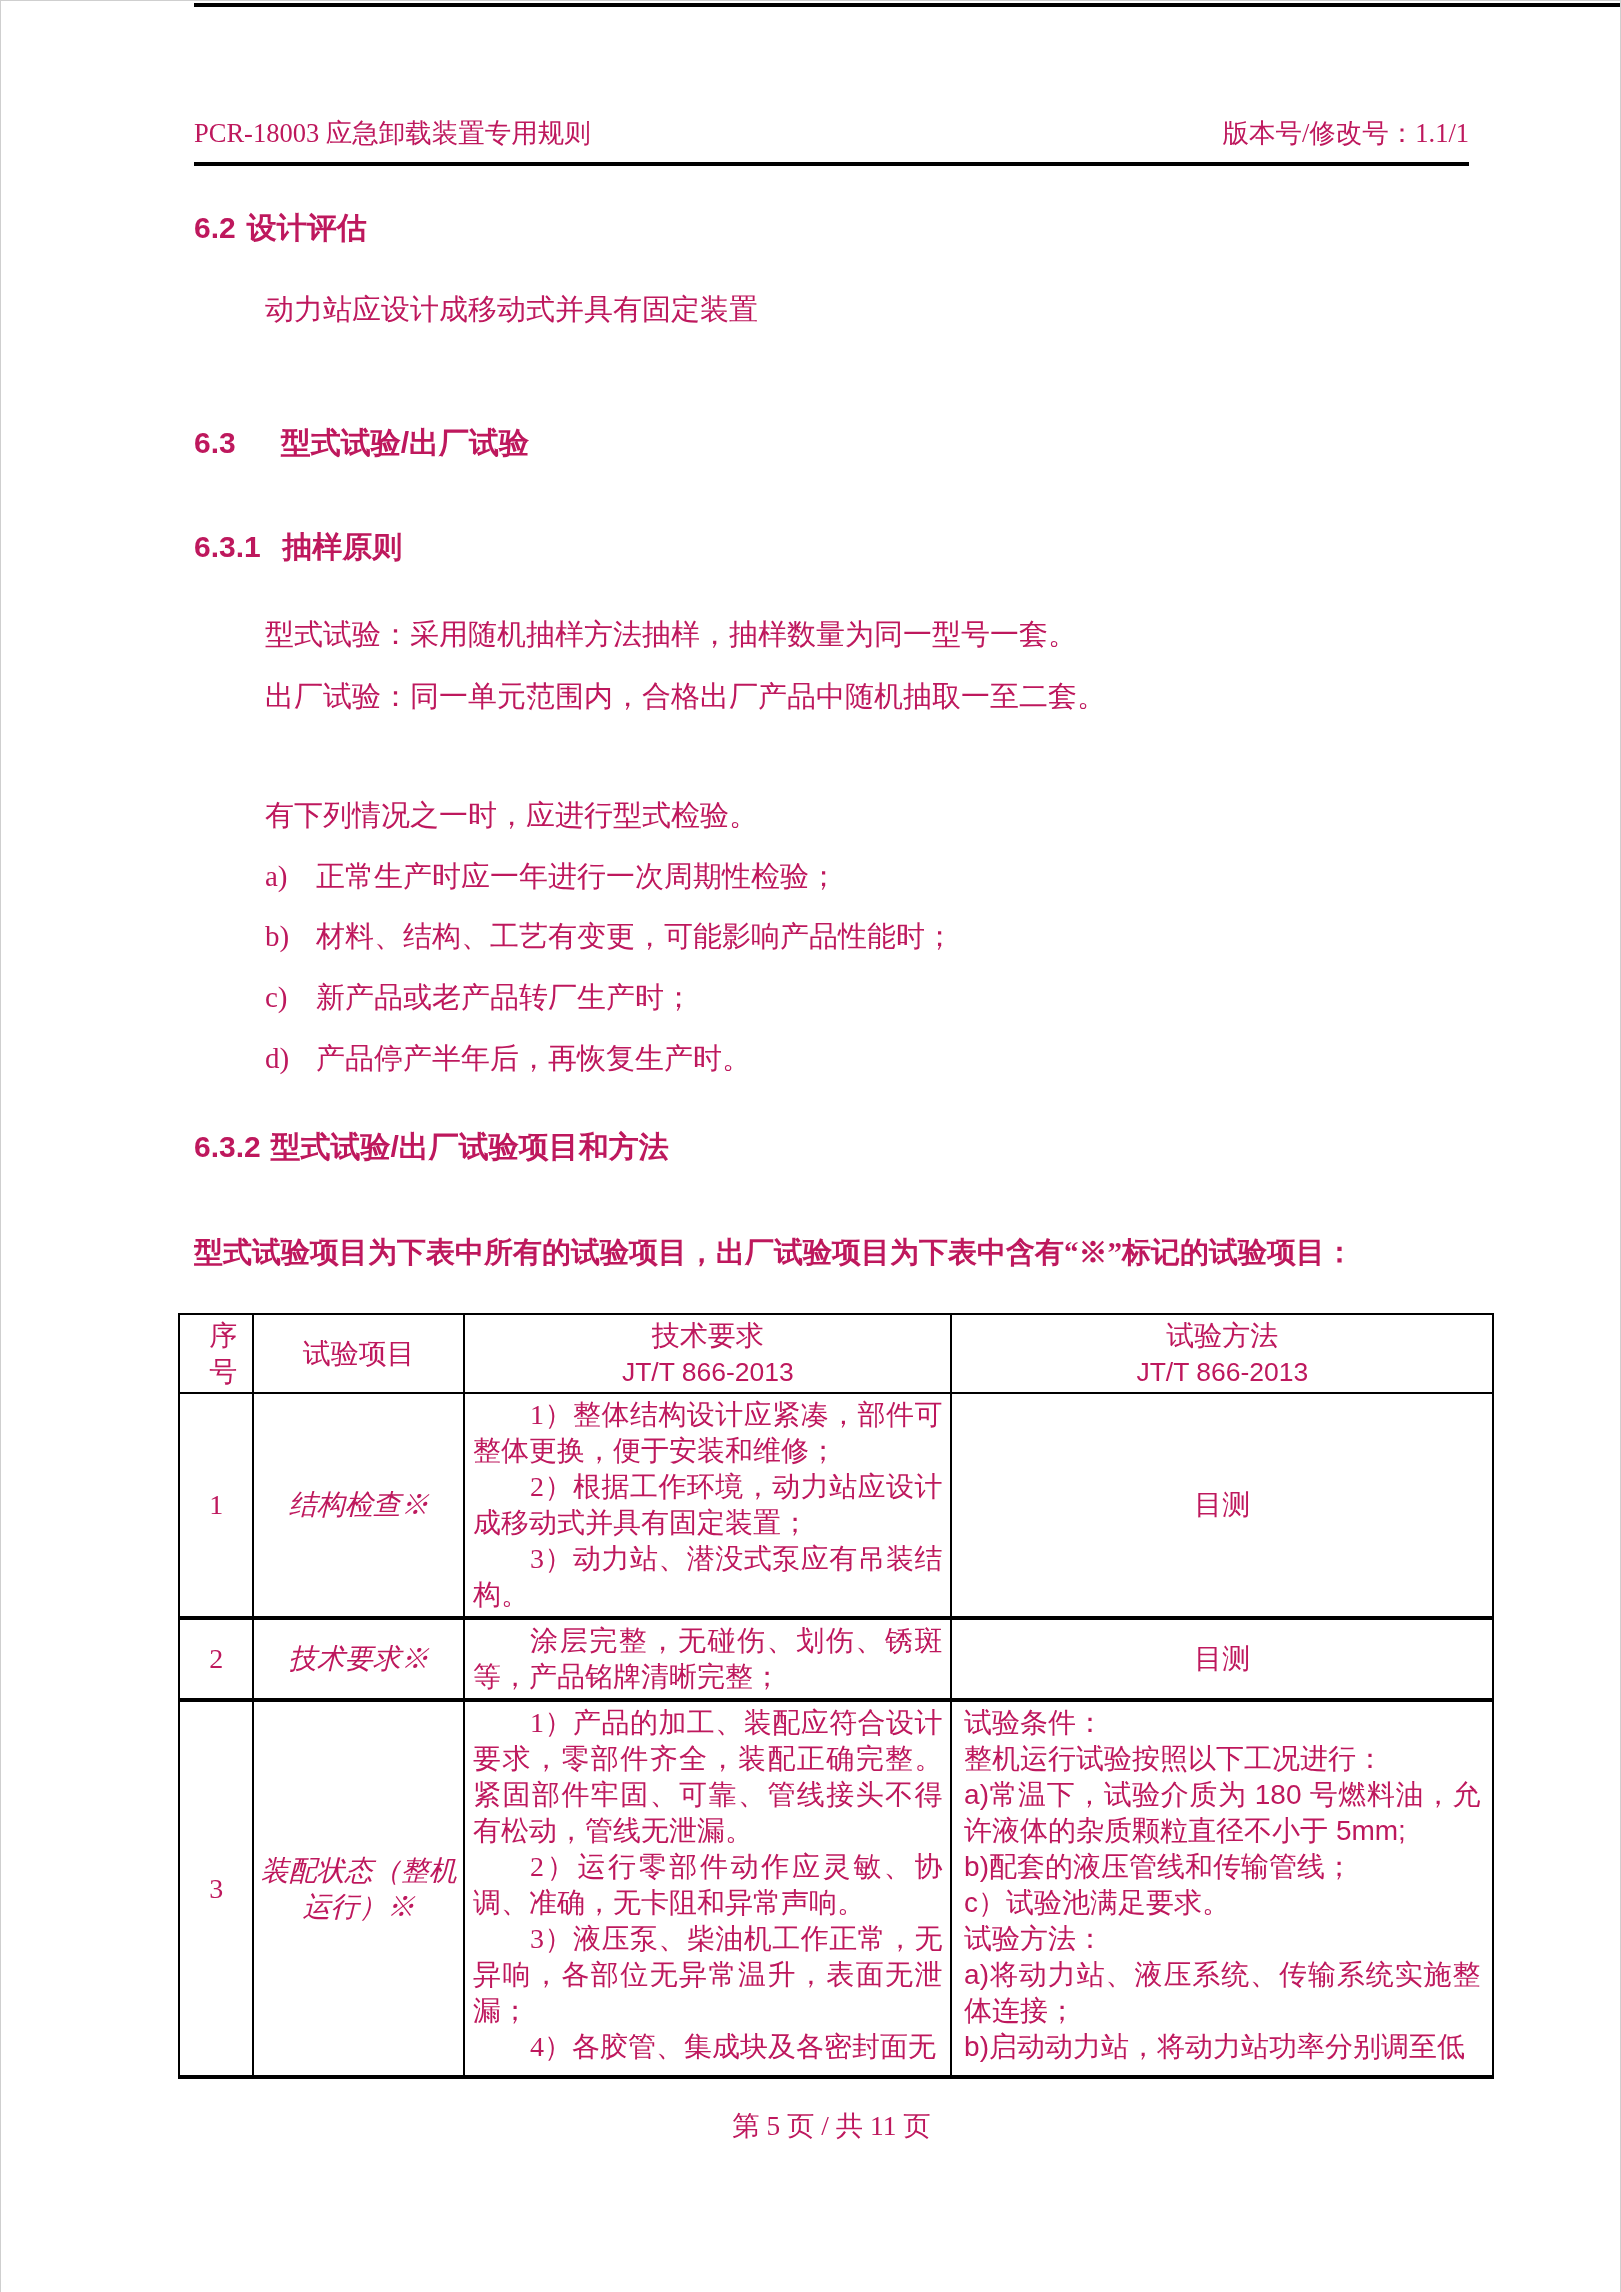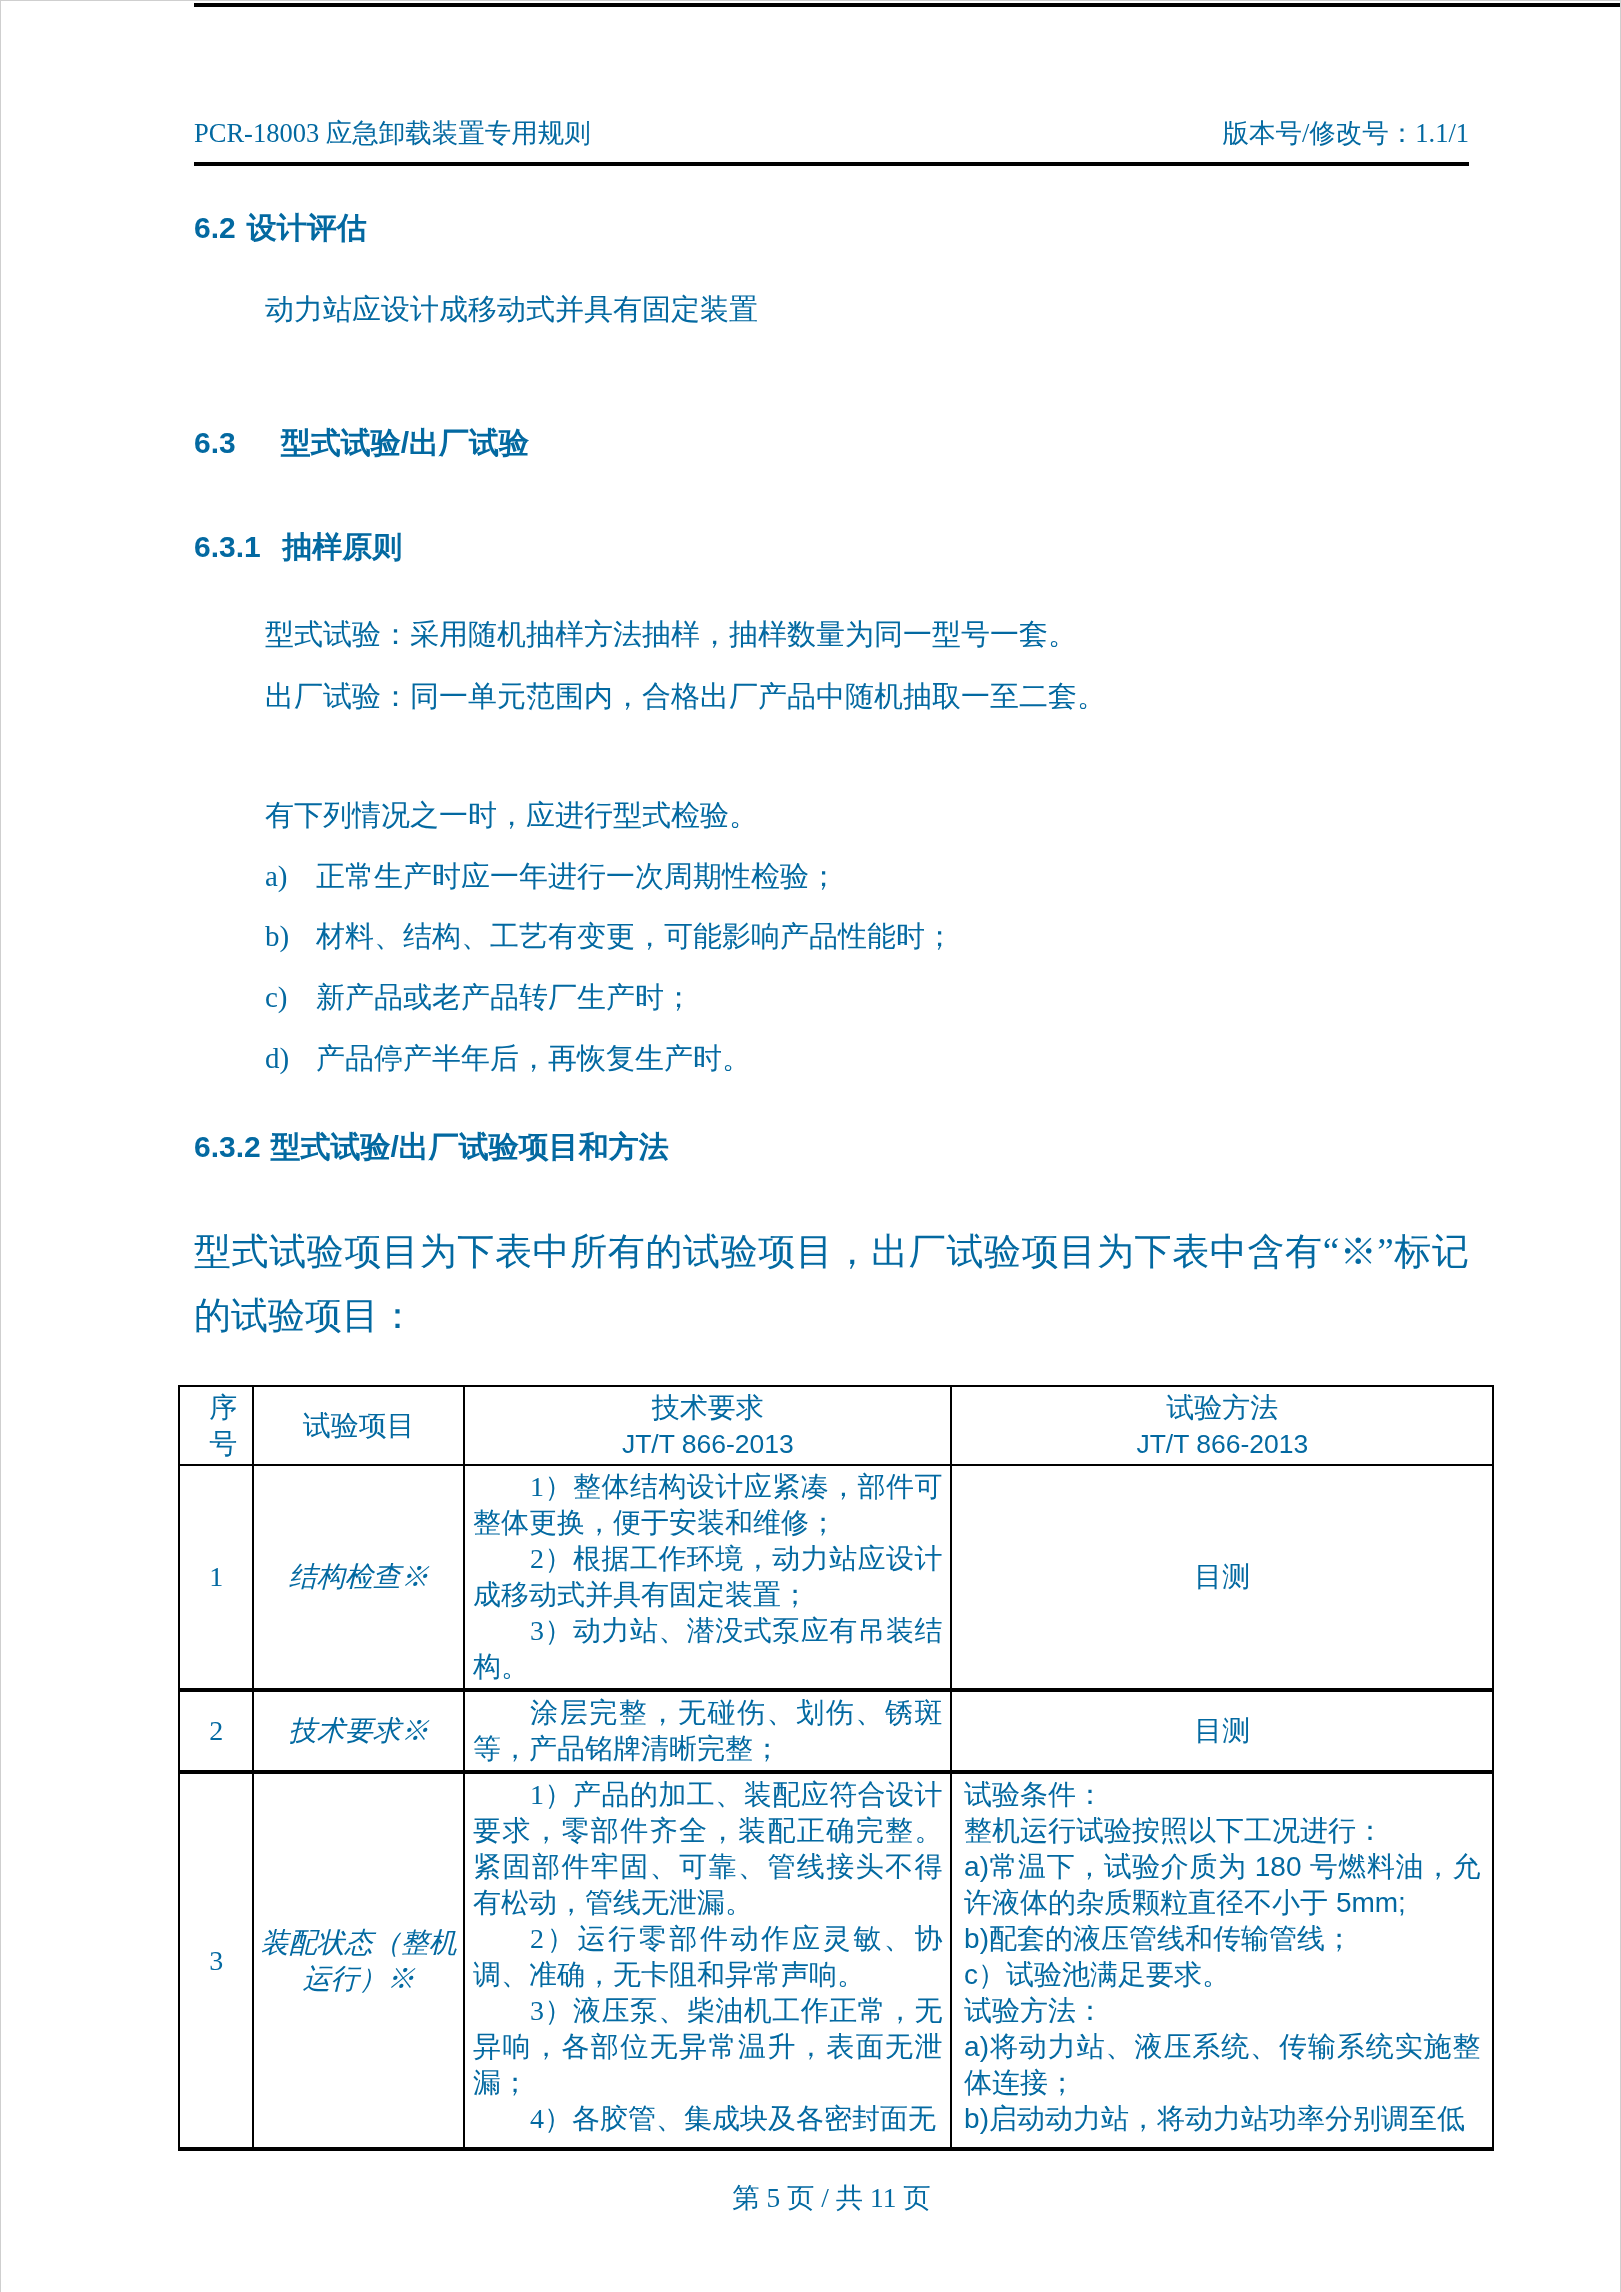--- a/index.html
+++ b/index.html
@@ -1,21 +1,21 @@
 <!DOCTYPE html>
 <html><head>
 <meta charset="utf-8">
 <style>
   html,body { margin:0; padding:0; background:#ffffff; }
   .page {
     position: relative;
     width: 1621px;
     height: 2293px;
     background: #ffffff;
-    color: #0369a1;
+    color: #be185d;
     font-family: "Liberation Serif", "DejaVu Serif", serif;
     box-sizing: border-box;
     padding: 116px 151px 0 193px;
     border: 1px solid #cfcfcf;
     overflow: hidden;
   }
   .top-artifact {
     position:absolute; top:2px; left:193px; right:0; height:3.9px; background:#000;
   }
   
@@ -42,21 +42,21 @@
 
   
   .body-p { font-size:29px; line-height:41px; margin:0; }
   .ind { padding-left:71px; }
   .p62  { margin-top:43px; }
   .p-type { margin-top:49px; }
   .p-factory { margin-top:21.6px; }
   .p-cond { margin-top:78px; }
   .li { display:flex; font-size:29px; line-height:41px; margin-top:19.6px; padding-left:71px; }
   .li-marker { width:51px; flex:0 0 51px; }
-  .intro-p { margin-top:55px; font-size:37px; line-height:64px; text-align:justify; }
+  .intro-p { margin-top:55px; font-size:29px; line-height:64px; text-align:justify;font-weight:bold; }
 
   
   .tbl-wrap { margin-top:11.8px; margin-left:-15.7px; }
   table.tbl {
     border-collapse:collapse; table-layout:fixed; width:1314px;
     border:2.9px solid #000; border-bottom:4.9px solid #000;
     font-size:28px; line-height:36px;
   }
   .tbl th, .tbl td { border:2px solid #000; padding:2.9px 7.8px; }
   .tbl th { font-weight:normal; text-align:center; vertical-align:middle; }

